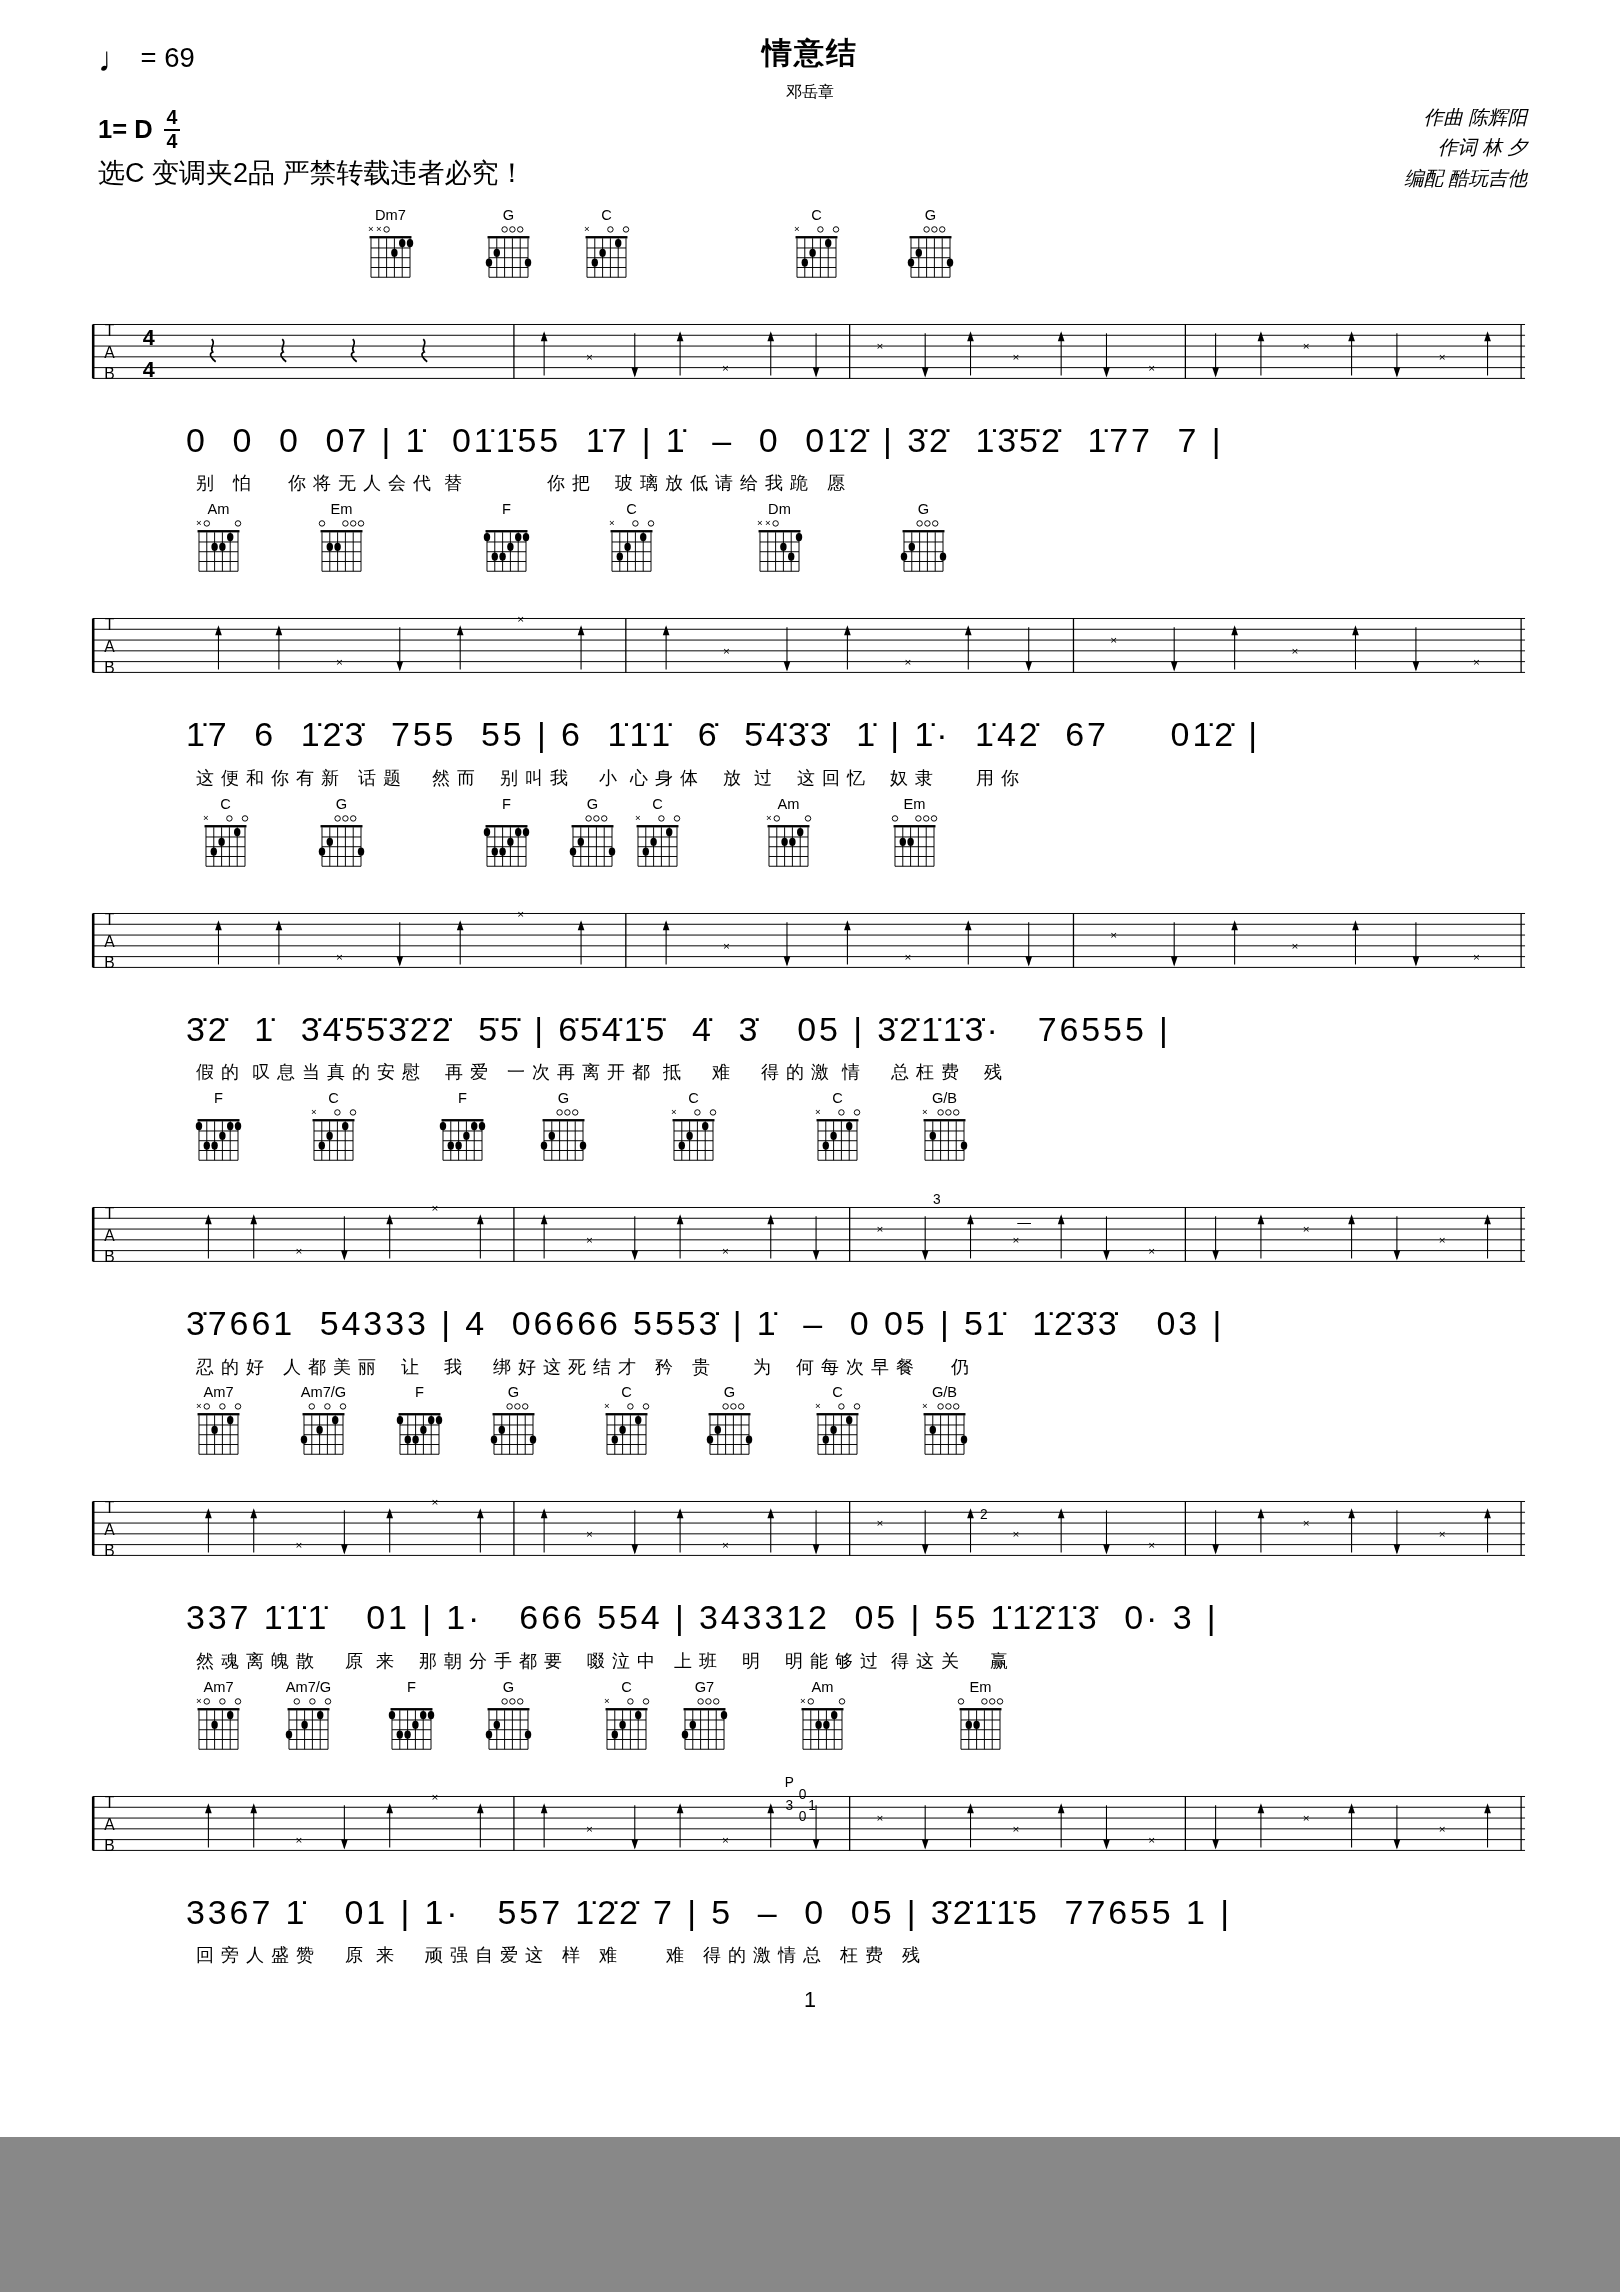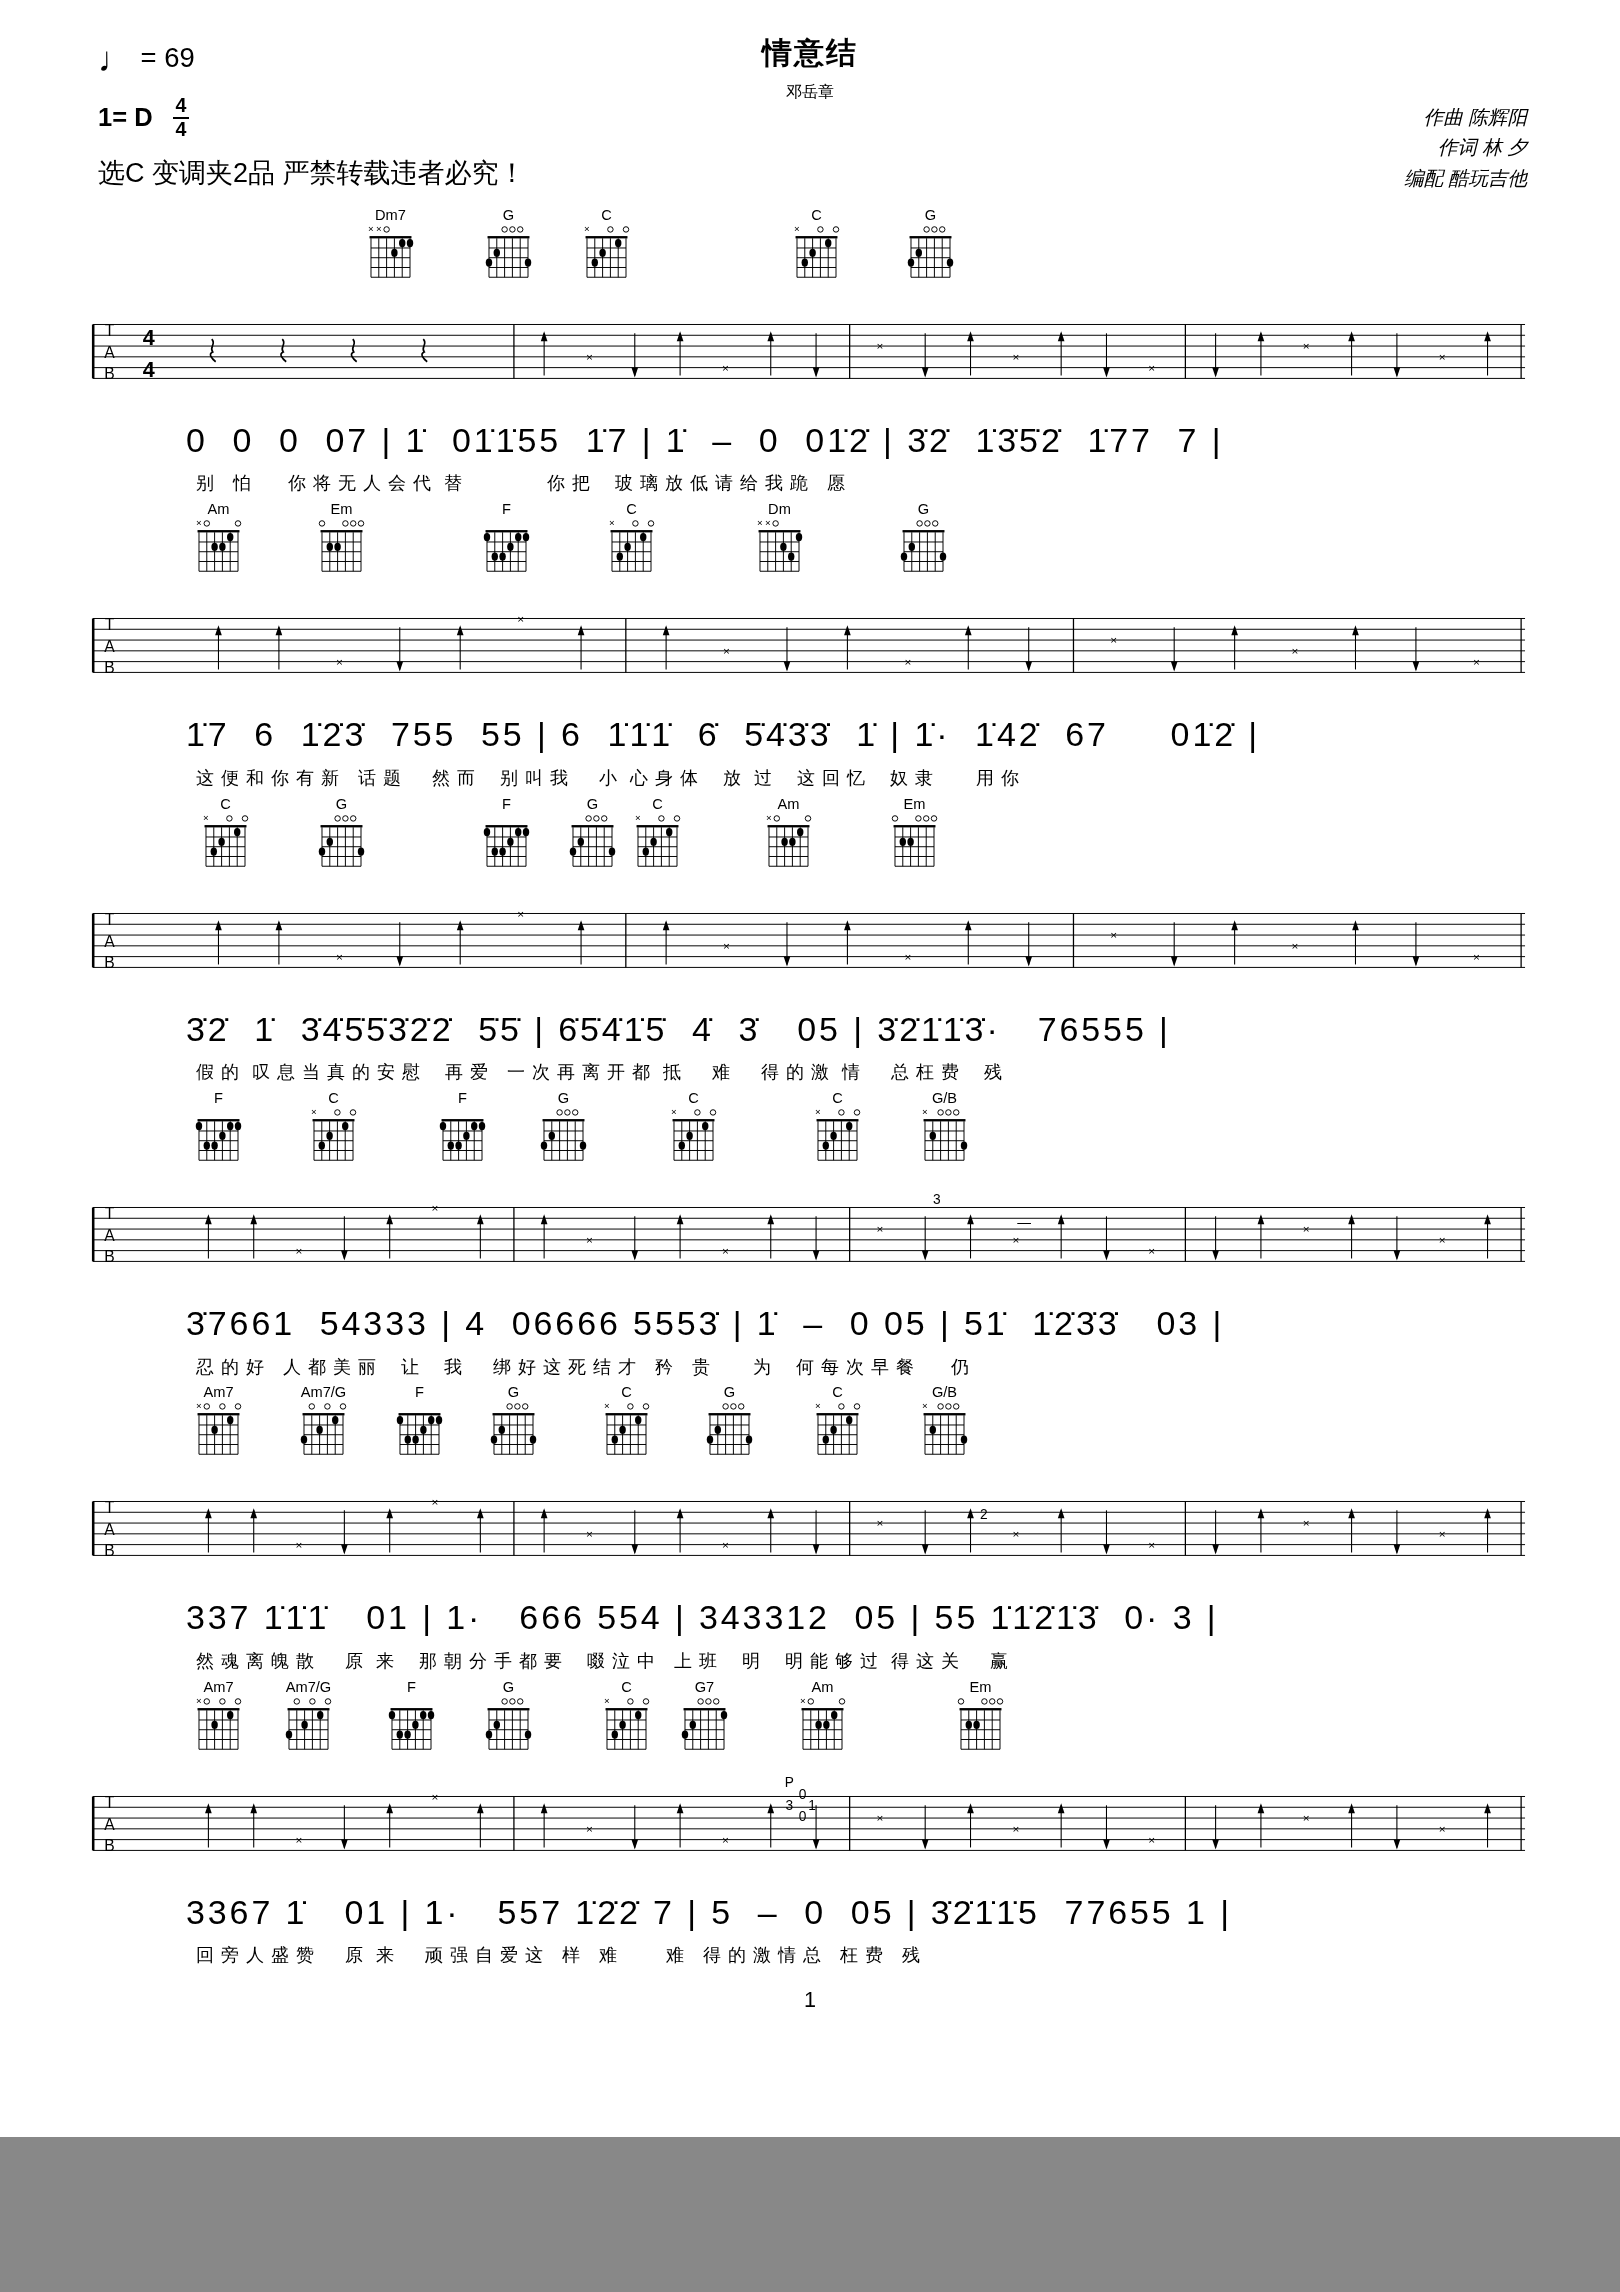--- a/index.html
+++ b/index.html
@@ -5,21 +5,21 @@
   html,body{margin:0;padding:0;background:#888;}
   .page{
     position:relative;width:1620px;height:2137px;background:#ffffff;color:#000;
     font-family:"Liberation Sans", sans-serif;margin:0 auto;overflow:hidden;
   }
   .header{position:relative;height:201px;}
   .tempo{position:absolute;left:98px;top:39px;font-size:27.4px;}
   .tempo .noteglyph{font-size:35px;vertical-align:-3.9px;}
   .title{text-align:center;font-size:30px;font-weight:bold;padding-top:33px;letter-spacing:2px;}
   .artist{text-align:center;font-size:16px;margin-top:7.8px;}
-  .keyline{position:absolute;left:98px;top:96px;font-size:25.5px;font-weight:bold;display:flex;align-items:center;gap:20px;}
+  .keyline{position:absolute;left:98px;top:108px;font-size:25.5px;font-weight:bold;display:flex;align-items:center;gap:11px;}
   .frac{display:inline-block;text-align:center;font-size:19.6px;line-height:1;}
   .frac .ft{display:block;border-bottom:2px solid #000;padding:0 2.9px 1px;}
   .frac .fb{display:block;padding-top:1px;}
   .notice{position:absolute;left:98px;top:155px;font-size:27px;}
   .credits{position:absolute;right:93px;top:102px;text-align:right;font-size:19.6px;line-height:1.55;font-style:italic;}
   .system{position:relative;margin:5.9px 93px 0 88px;}
   .chordrow{position:relative;height:84px;}
   .chord{position:absolute;top:0;}
   .chord svg text{font-family:"Liberation Sans", sans-serif;}
   .staff{margin-top:0;}

